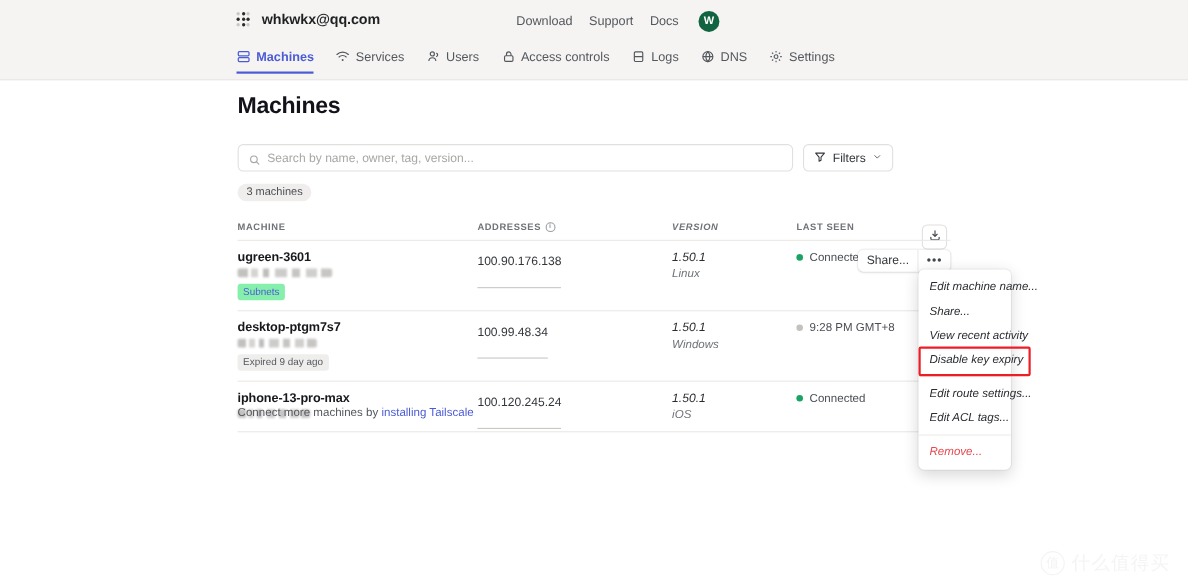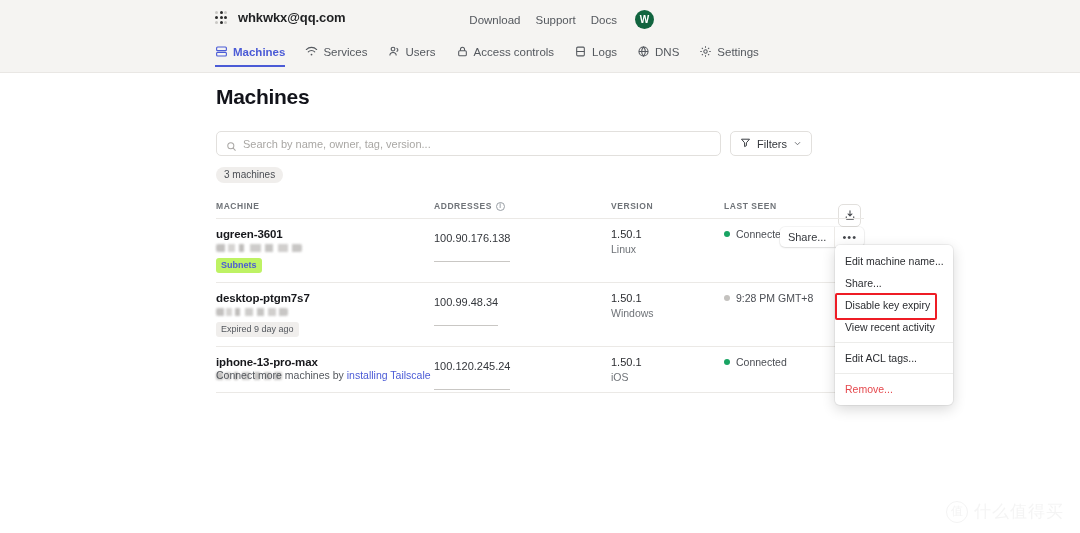--- a/index.html
+++ b/index.html
@@ -230,21 +230,21 @@
     display: flex;
     font-size: 8.5px;
     letter-spacing: 0.55px;
     color: #6f7378;
     font-weight: 700;
     padding-bottom: 7px;
     border-bottom: 1px solid #ebe9e6;
   }
   .col-machine { width: 218px; }
   .col-address { width: 177px; }
-  .col-version { width: 113px; }
+  .col-version { width: 113px; font-style: italic; }
   .col-seen    { width: 92px; }
   .col-action  { flex: 1; }
 
   .th-addr { display: flex; align-items: center; gap: 4px; }
   .info-i {
     width: 9px; height: 9px;
     border: 1px solid #9aa0a6;
     border-radius: 50%;
     color: #9aa0a6;
     font-size: 6.5px;
@@ -292,21 +292,21 @@
   .blur-line.w3 { width: 66px; }
 
   .tag {
     display: inline-block;
     margin-top: 6px;
     font-size: 9px;
     line-height: 1;
     padding: 3px 5px;
     border-radius: 3px;
   }
-  .tag-subnets { background: #bef264; color: #4b5bd6; font-weight: bold; }
+  .tag-subnets { background: #86efac; color: #4b5bd6; }
   .tag-expired { background: #f0eeec; color: #54585e; }
 
   .addr {
     font-size: 11px;
     color: #33363b;
     border-bottom: 1px solid #c9c7c4;
     text-decoration: none;
     padding-bottom: 17px;
     cursor: pointer;
   }
@@ -364,26 +364,27 @@
     font-size: 10.5px;
     color: #54585e;
   }
   .foot a { color: #4b5bd6; text-decoration: none; cursor: pointer; }
 
   
   .menu {
     position: absolute;
     left: 835px;
     top: 245px;
-    width: 118px;
+    width: 84px;
     background: #fff;
     border-radius: 5px;
     box-shadow: 0 4px 14px rgba(0,0,0,.16), 0 0 0 1px rgba(0,0,0,.05);
     padding: 5px 0;
     z-index: 50;
+    font-style: italic;
   }
   .menu-item {
     font-size: 10.5px;
     color: #2a2c30;
     padding: 5px 10px;
     white-space: nowrap;
     cursor: pointer;
     line-height: 1.15;
   }
   .menu-item.danger { color: #e5484d; }
@@ -668,23 +669,24 @@
 
   <div class="foot">
     <span>Connect more machines by </span><a>installing Tailscale</a>
   </div>
 
 </div>
 
 <div class="menu">
   <div class="menu-item">Edit machine name...</div>
   <div class="menu-item">Share...</div>
+  <div class="menu-item">View recent activity</div>
   <div class="menu-item highlight">Disable key expiry</div>
-  <div class="menu-item">View recent activity</div>
   <div class="menu-sep"></div>
+  <div class="menu-item">Edit route settings...</div>
   <div class="menu-item">Edit ACL tags...</div>
   <div class="menu-sep"></div>
   <div class="menu-item danger">Remove...</div>
 </div>
 
 <div class="watermark">
   <div class="wm-circle">值</div>
   <div class="wm-text">什么值得买</div>
 </div>
 

